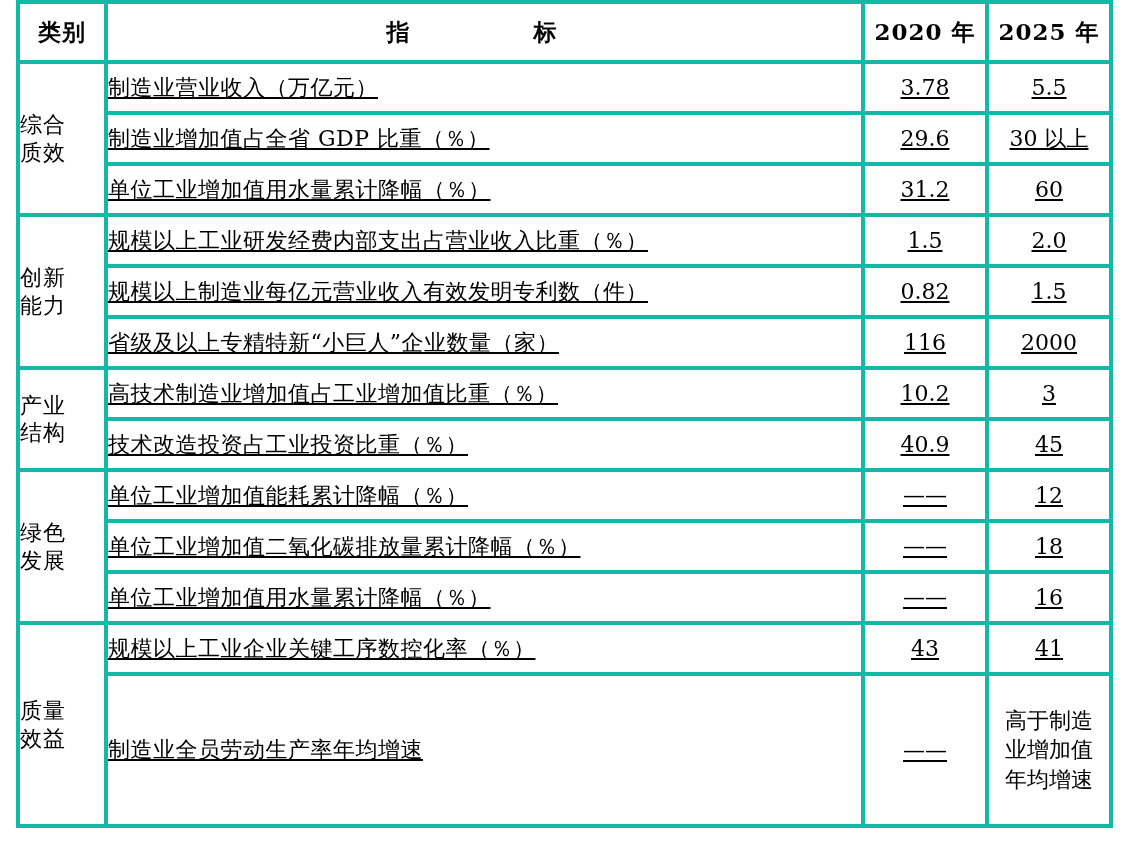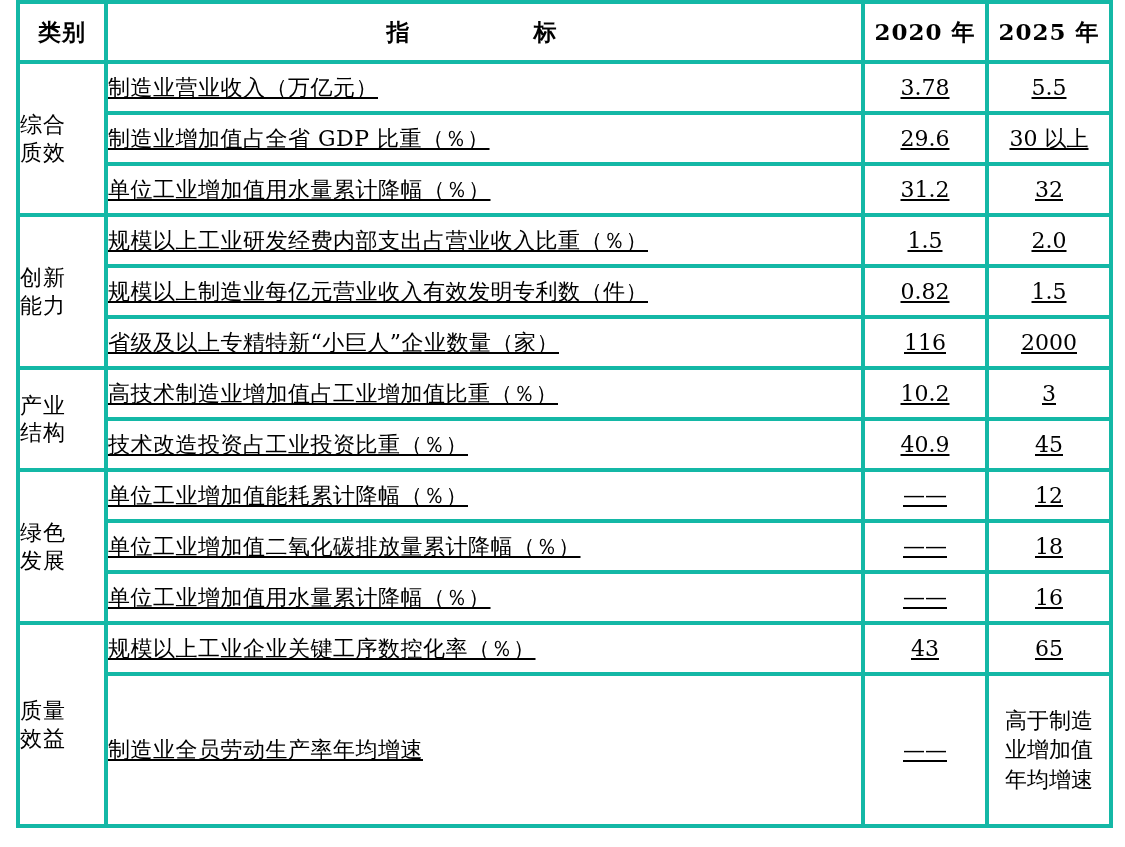--- a/index.html
+++ b/index.html
@@ -126,21 +126,21 @@
           <td class="num-cell">5.5</td>
         </tr>
         <tr>
           <td class="ind-cell">制造业增加值占全省 GDP 比重（％）</td>
           <td class="num-cell">29.6</td>
           <td class="num-cell">30 以上</td>
         </tr>
         <tr>
           <td class="ind-cell">单位工业增加值用水量累计降幅（％）</td>
           <td class="num-cell">31.2</td>
-          <td class="num-cell">32</td>
+          <td class="num-cell">60</td>
         </tr>
 
         <tr>
           <td class="cat-cell" rowspan="3"><span>创新<br>能力</span></td>
           <td class="ind-cell">规模以上工业研发经费内部支出占营业收入比重（％）</td>
           <td class="num-cell">1.5</td>
           <td class="num-cell">2.0</td>
         </tr>
         <tr>
           <td class="ind-cell">规模以上制造业每亿元营业收入有效发明专利数（件）</td>
@@ -179,21 +179,21 @@
         <tr>
           <td class="ind-cell">单位工业增加值用水量累计降幅（％）</td>
           <td class="num-cell">——</td>
           <td class="num-cell">16</td>
         </tr>
 
         <tr>
           <td class="cat-cell" rowspan="2"><span>质量<br>效益</span></td>
           <td class="ind-cell">规模以上工业企业关键工序数控化率（％）</td>
           <td class="num-cell">43</td>
-          <td class="num-cell">65</td>
+          <td class="num-cell">41</td>
         </tr>
         <tr>
           <td class="ind-cell tall-cell">制造业全员劳动生产率年均增速</td>
           <td class="num-cell tall-cell">——</td>
           <td class="multi-val tall-cell"><span>高于制造<br>业增加值<br>年均增速</span></td>
         </tr>
 
       </tbody>
     </table>
   </div>

